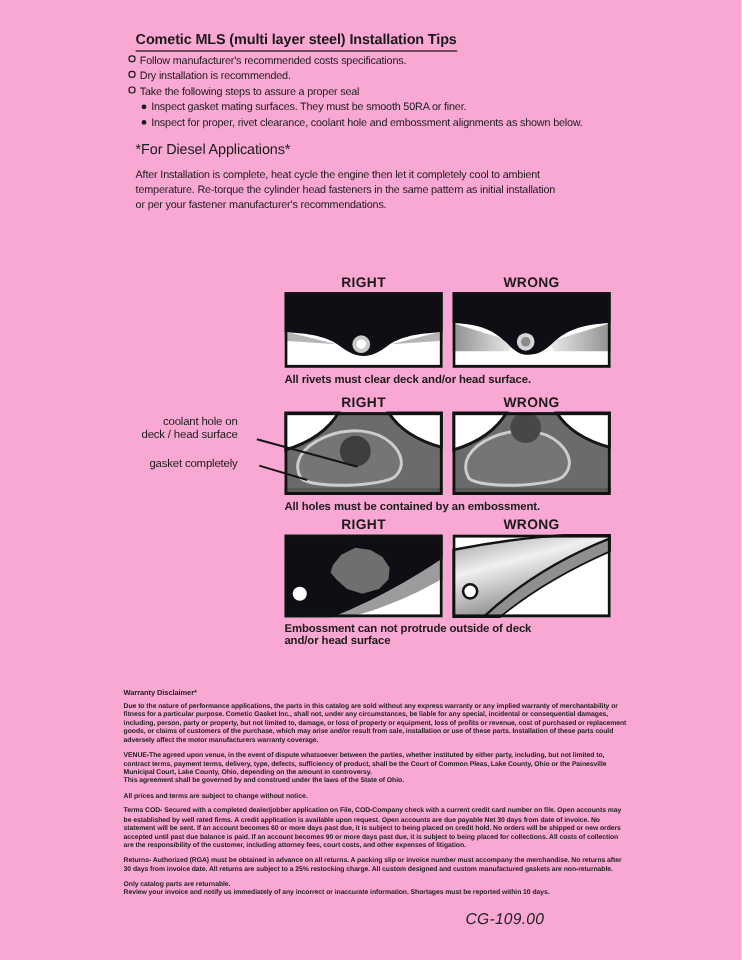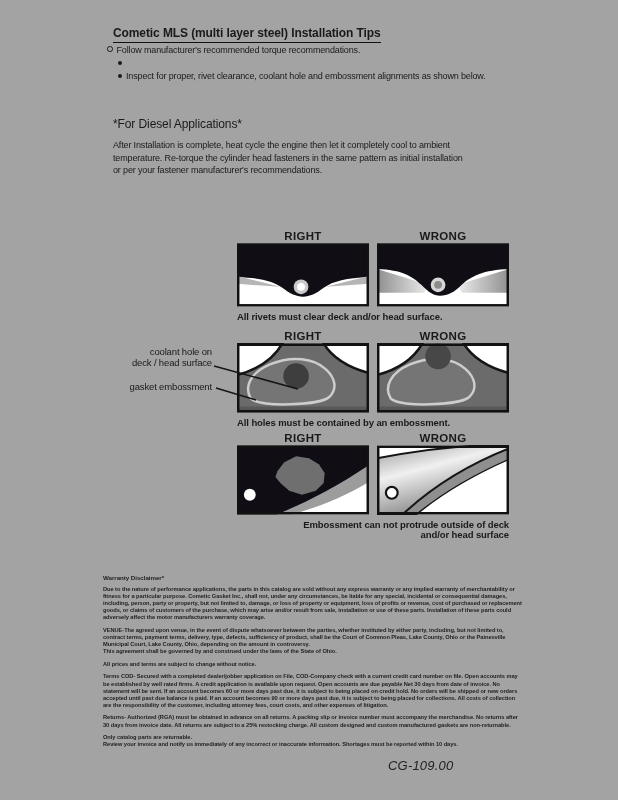--- a/index.html
+++ b/index.html
@@ -1,16 +1,16 @@
 <!DOCTYPE html>
 <html><head>
 <meta charset="utf-8">
 <style>
   html,body{margin:0;padding:0;background:#ffffff;}
-  .page{position:relative;width:618px;height:800px;background:#a3a3a3;overflow:hidden;
+  .page{position:relative;width:618px;height:800px;background:#f9a8d4;overflow:hidden;
         font-family:"Liberation Sans", sans-serif;color:#1a1a1a;}
 
   .title{position:absolute;left:113px;top:26px;font-size:12px;font-weight:bold;letter-spacing:-0.1px;}
   .title .u{border-bottom:1.6px solid #111;padding-bottom:1.5px;display:inline-block;}
 
   .tips{position:absolute;left:107px;top:44px;font-size:9px;letter-spacing:-0.15px;}
   .tips .row{white-space:nowrap;height:13px;line-height:13px;}
   .tips .sub{margin-left:11px;}
   .bullet-o{display:inline-block;width:3.5px;height:3.5px;border:1px solid #1a1a1a;border-radius:50%;
             margin-right:4px;vertical-align:1.5px;}
@@ -23,23 +23,23 @@
   .diesel .para{margin-bottom:4px;}
 
   .fig{position:absolute;width:272px;}
   #fig1{left:237px;top:230px;}
   #fig2{left:237px;top:330px;}
   #fig3{left:237px;top:432px;}
   .fig-labels{display:flex;gap:8px;margin-bottom:1px;}
   .fig-labels span{width:134px;text-align:center;font-weight:bold;font-size:11.5px;letter-spacing:0.3px;}
   .fig-boxes{display:flex;gap:8px;}
   .fig-caption{font-size:9.5px;font-weight:bold;margin-top:5px;letter-spacing:-0.1px;line-height:9.5px;}
-  .fig-caption .cap-ln{line-height:9.8px;text-align:right;}
-
-  .callouts{position:absolute;left:98px;top:347px;width:114px;text-align:right;
+  .fig-caption .cap-ln{line-height:9.8px;}
+
+  .callouts{position:absolute;left:84px;top:347px;width:114px;text-align:right;
             font-size:9.5px;letter-spacing:-0.15px;line-height:10.5px;}
   .callouts .c2{margin-top:14px;}
   .leader-svg{position:absolute;left:210px;top:352px;z-index:5;}
 
   .disclaimer{position:absolute;left:103px;top:574px;width:430px;font-size:5.7px;
               font-weight:bold;color:#222;letter-spacing:-0.05px;}
   .disclaimer .hd{font-size:6.2px;font-weight:bold;margin-bottom:5px;}
   .disclaimer .dln{white-space:nowrap;line-height:7.1px;}
   .disclaimer .dp{margin-bottom:5.5px;}
 
@@ -48,22 +48,24 @@
 </head>
 <body>
 
 <div class="page">
 
   <div class="title">
     <span class="u">Cometic MLS (multi layer steel) Installation Tips</span>
   </div>
 
   <div class="tips">
-    <div class="row"><span class="bullet-o"></span><span>Follow manufacturer's recommended torque recommendations.</span></div>
-    <div class="row sub"><span class="bullet-f"></span></div>
+    <div class="row"><span class="bullet-o"></span><span>Follow manufacturer's recommended costs specifications.</span></div>
+    <div class="row"><span class="bullet-o"></span><span>Dry installation is recommended.</span></div>
+    <div class="row"><span class="bullet-o"></span><span>Take the following steps to assure a proper seal</span></div>
+    <div class="row sub"><span class="bullet-f"></span><span>Inspect gasket mating surfaces.  They must be smooth 50RA or finer.</span></div>
     <div class="row sub"><span class="bullet-f"></span><span>Inspect for proper, rivet clearance, coolant hole and embossment alignments as shown below.</span></div>
   </div>
 
   <div class="diesel">
     <div class="hd">*For Diesel Applications*</div>
     <div class="para">
       <div class="ln">After Installation is complete, heat cycle the engine then let it completely cool to ambient</div>
       <div class="ln">temperature. Re-torque the cylinder head fasteners in the same pattern as initial installation</div>
       <div class="ln">or per your fastener manufacturer's recommendations.</div>
     </div>
@@ -131,21 +133,21 @@
         <rect y="64" width="134" height="3.5" fill="#585858"></rect>
         <rect x="1.25" y="1.25" width="131.5" height="67.5" fill="none" stroke="#111" stroke-width="2.5"></rect>
       </svg>
     </div>
     <div class="fig-caption">All holes must be contained by an embossment.</div>
   </div>
 
   <div class="callouts">
     <div>coolant hole on</div>
     <div>deck / head surface</div>
-    <div class="c2">gasket embossment</div>
+    <div class="c2">gasket completely</div>
   </div>
   <svg class="leader-svg" width="110" height="60" viewBox="0 0 110 60">
     <line x1="4" y1="14" x2="88" y2="37" stroke="#151515" stroke-width="1.6"></line>
     <line x1="6" y1="36" x2="46" y2="48" stroke="#151515" stroke-width="1.6"></line>
   </svg>
 
   <div class="fig" id="fig3">
     <div class="fig-labels">
       <span>RIGHT</span>
       <span>WRONG</span>

